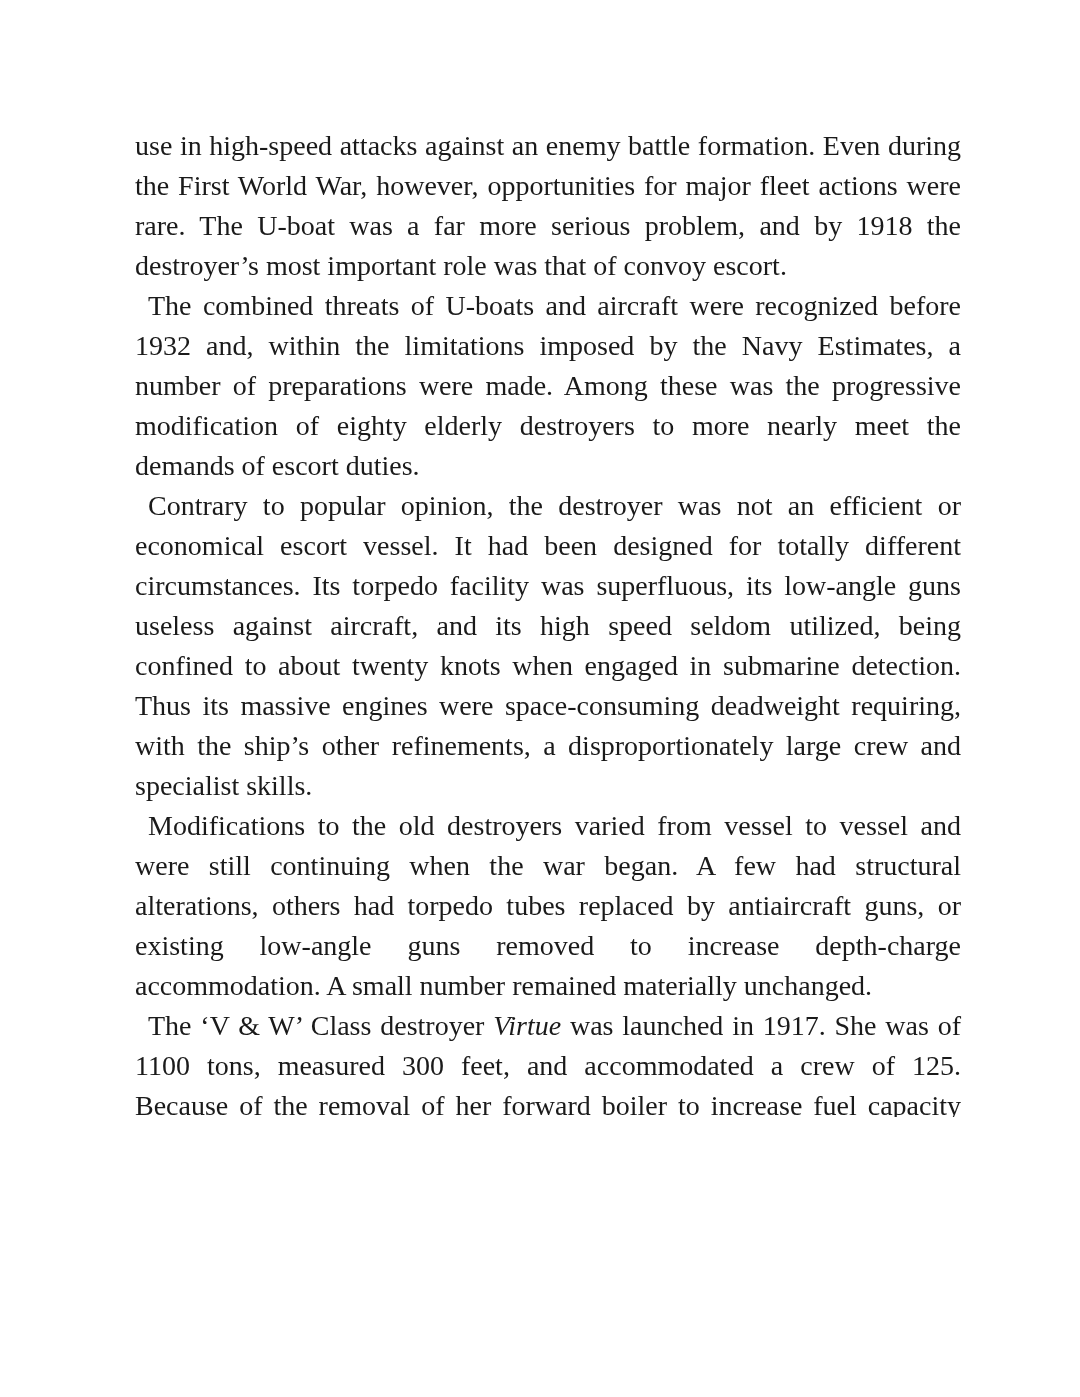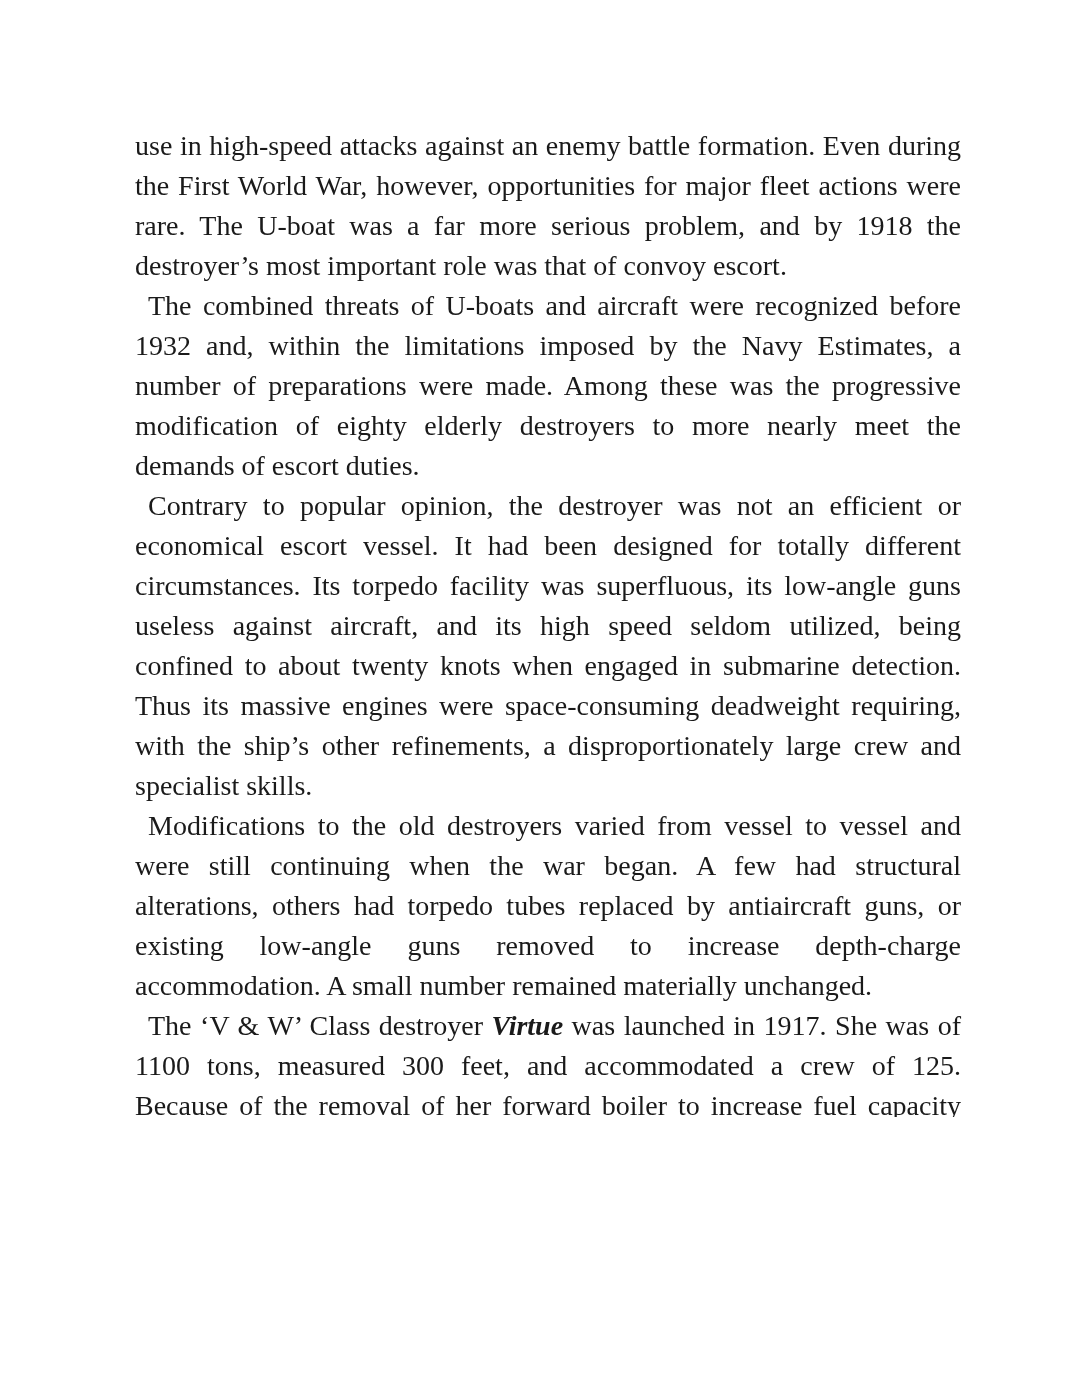--- a/index.html
+++ b/index.html
@@ -29,21 +29,20 @@
   .para {
     margin: 0;
     padding: 0;
     text-indent: 0;
   }
   .para.indent {
     text-indent: 13px;
   }
   .italic {
     font-style: italic;
-    font-weight: bold;
   }
   .watermark {
     position: absolute;
     left: 0;
     top: 1236px;
     width: 1080px;
     height: 161px;
     pointer-events: none;
   }
   .sun-svg {

